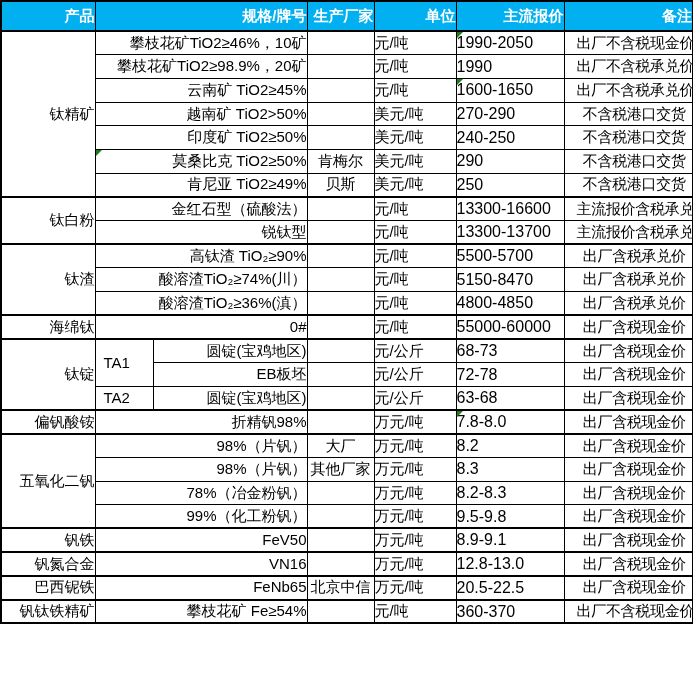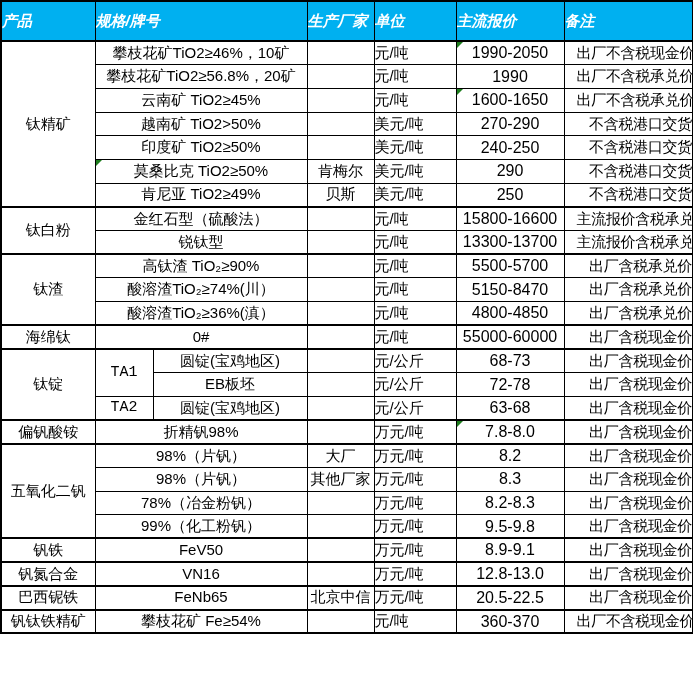--- a/index.html
+++ b/index.html
@@ -21,34 +21,33 @@
     font-size: 15px;
     line-height: 1.1;
     overflow: hidden;
     white-space: nowrap;
     vertical-align: middle;
   }
   thead th {
     background: var(--hdr);
     color: var(--hdrtext);
     font-weight: bold;
-    height: 40px;
-    text-align: left;
+    height: 30px;
+    text-align: right;
     border-bottom: 2px solid var(--border);
-    font-style: italic;
   }
   tbody td { height: 23.7px; background: #fff; }
   tr.gs td { border-top: 2px solid var(--border); }
-  td.prod  { text-align: center; }
-  td.spec  { text-align: center; }
-  td.brand { text-align: left; padding-left: 15px; font-family: Liberation Mono, monospace; }
+  td.prod  { text-align: right; }
+  td.spec  { text-align: right; }
+  td.brand { text-align: left; padding-left: 8px; }
   td.maker { text-align: center; }
   td.unit  { padding-right: 10px; }
-  td.price { text-align: center; font-size: 16px; }
-  td.note  { text-align: right; padding-left: 12px; letter-spacing: -0.3px; }
+  td.price { text-align: left; font-size: 16px; }
+  td.note  { text-align: center; padding-left: 12px; letter-spacing: -0.3px; }
   td.rel   { position: relative; }
   .err-tri {
     position: absolute; top: 0; left: 0; width: 0; height: 0;
     border-top: 6px solid var(--flag);
     border-right: 6px solid transparent;
   }
 </style>
 </head>
 <body>
 
@@ -76,21 +75,21 @@
 
     <tr>
       <td class="prod" rowspan="7">钛精矿</td>
       <td class="spec" colspan="2">攀枝花矿TiO2≥46%，10矿</td>
       <td class="maker"></td>
       <td class="unit">元/吨</td>
       <td class="price rel"><span class="err-tri"></span><span>1990-2050</span></td>
       <td class="note">出厂不含税现金价</td>
     </tr>
     <tr>
-      <td class="spec" colspan="2">攀枝花矿TiO2≥56.8%，20矿</td>
+      <td class="spec" colspan="2">攀枝花矿TiO2≥98.9%，20矿</td>
       <td class="maker"></td>
       <td class="unit">元/吨</td>
       <td class="price">1990</td>
       <td class="note">出厂不含税承兑价</td>
     </tr>
     <tr>
       <td class="spec" colspan="2">云南矿 TiO2≥45%</td>
       <td class="maker"></td>
       <td class="unit">元/吨</td>
       <td class="price rel"><span class="err-tri"></span><span>1600-1650</span></td>
@@ -123,21 +122,21 @@
       <td class="unit">美元/吨</td>
       <td class="price">250</td>
       <td class="note">不含税港口交货</td>
     </tr>
 
     <tr class="gs">
       <td class="prod" rowspan="2">钛白粉</td>
       <td class="spec" colspan="2">金红石型（硫酸法）</td>
       <td class="maker"></td>
       <td class="unit">元/吨</td>
-      <td class="price">15800-16600</td>
+      <td class="price">13300-16600</td>
       <td class="note">主流报价含税承兑</td>
     </tr>
     <tr>
       <td class="spec" colspan="2">锐钛型</td>
       <td class="maker"></td>
       <td class="unit">元/吨</td>
       <td class="price">13300-13700</td>
       <td class="note">主流报价含税承兑</td>
     </tr>
 

